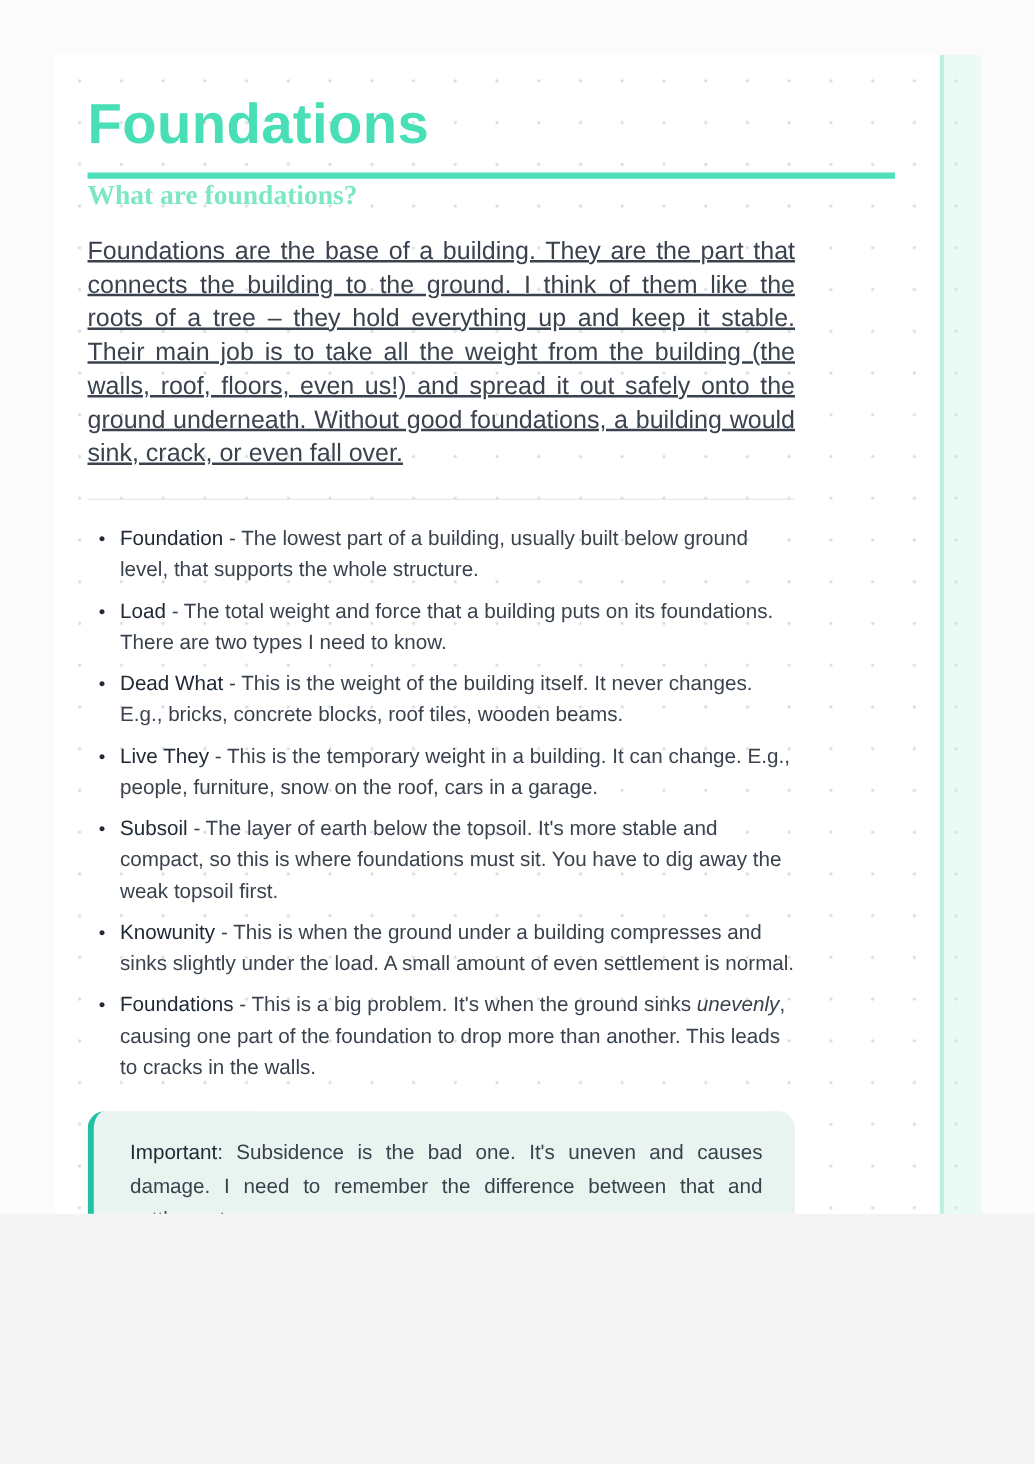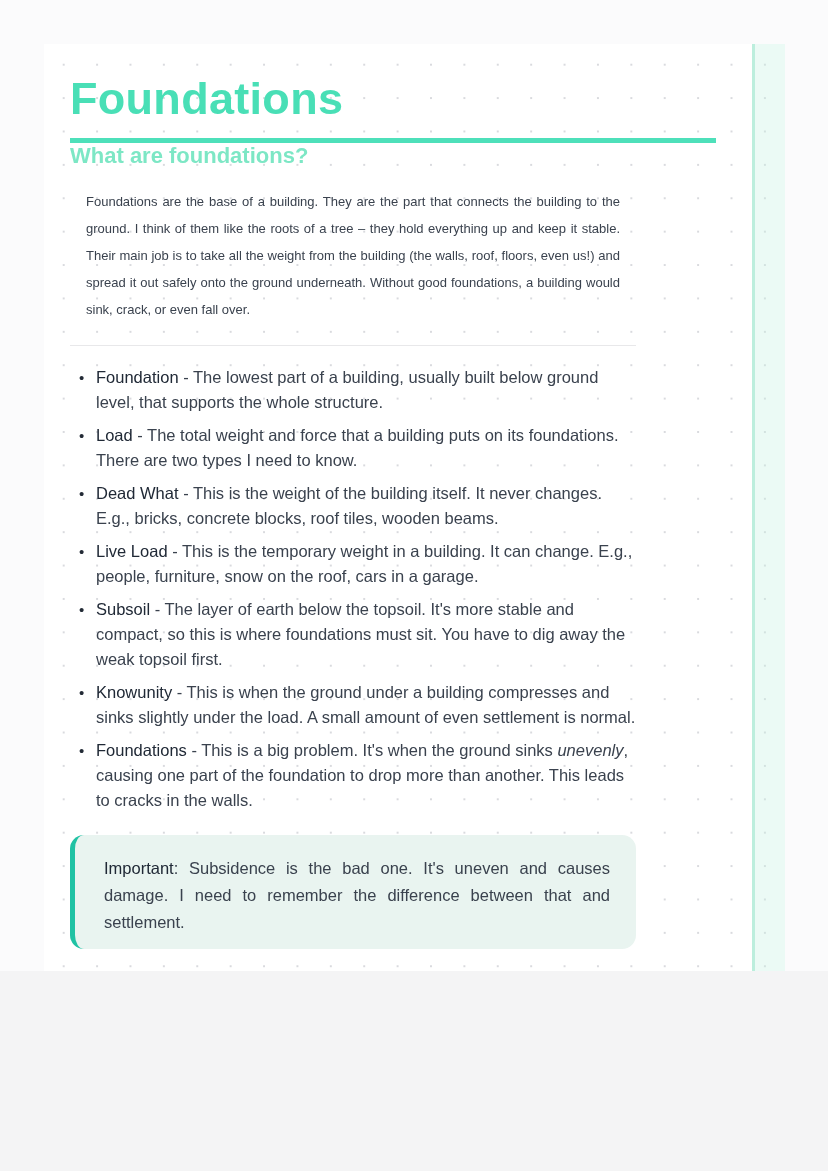--- a/index.html
+++ b/index.html
@@ -55,29 +55,31 @@
     width: 646px;
     height: 5px;
     background: #4ee0ba;
   }
   h2.section-heading {
     font-size: 22px;
     line-height: 26px;
     font-weight: 700;
     color: #7de7c5;
     margin: 0;
+    font-family: Liberation Serif, serif;
   }
   .h2-intro { margin-top: 36px; }
   .h2-terms { margin-top: 28px; }
   p.para {
-    margin: 19px 16px 0;
-    font-size: 13px;
+    margin: 19px 0 0;
+    font-size: 20px;
     line-height: 27px;
     color: #3a424e;
     text-align: justify;
+    text-decoration: underline;
   }
   hr.divider {
     border: none;
     border-top: 1px solid #e8e8ea;
     margin: 22px 0 0;
     width: 566px;
   }
   hr.divider-2 { margin-top: 26px; }
   ul.terms {
     list-style: none;
@@ -153,21 +155,21 @@
           <li class="term-item">
             <span class="bullet">•</span>
             <div class="term-body"><strong>Load</strong> - The total weight and force that a building puts on its foundations. There are two types I need to know.</div>
           </li>
           <li class="term-item">
             <span class="bullet">•</span>
             <div class="term-body"><strong>Dead What</strong> - This is the weight of the building itself. It never changes. E.g., bricks, concrete blocks, roof tiles, wooden beams.</div>
           </li>
           <li class="term-item">
             <span class="bullet">•</span>
-            <div class="term-body"><strong>Live Load</strong> - This is the temporary weight in a building. It can change. E.g., people, furniture, snow on the roof, cars in a garage.</div>
+            <div class="term-body"><strong>Live They</strong> - This is the temporary weight in a building. It can change. E.g., people, furniture, snow on the roof, cars in a garage.</div>
           </li>
           <li class="term-item">
             <span class="bullet">•</span>
             <div class="term-body"><strong>Subsoil</strong> - The layer of earth below the topsoil. It's more stable and compact, so this is where foundations must sit. You have to dig away the weak topsoil first.</div>
           </li>
           <li class="term-item">
             <span class="bullet">•</span>
             <div class="term-body"><strong>Knowunity</strong> - This is when the ground under a building compresses and sinks slightly under the load. A small amount of even settlement is normal.</div>
           </li>
           <li class="term-item">

